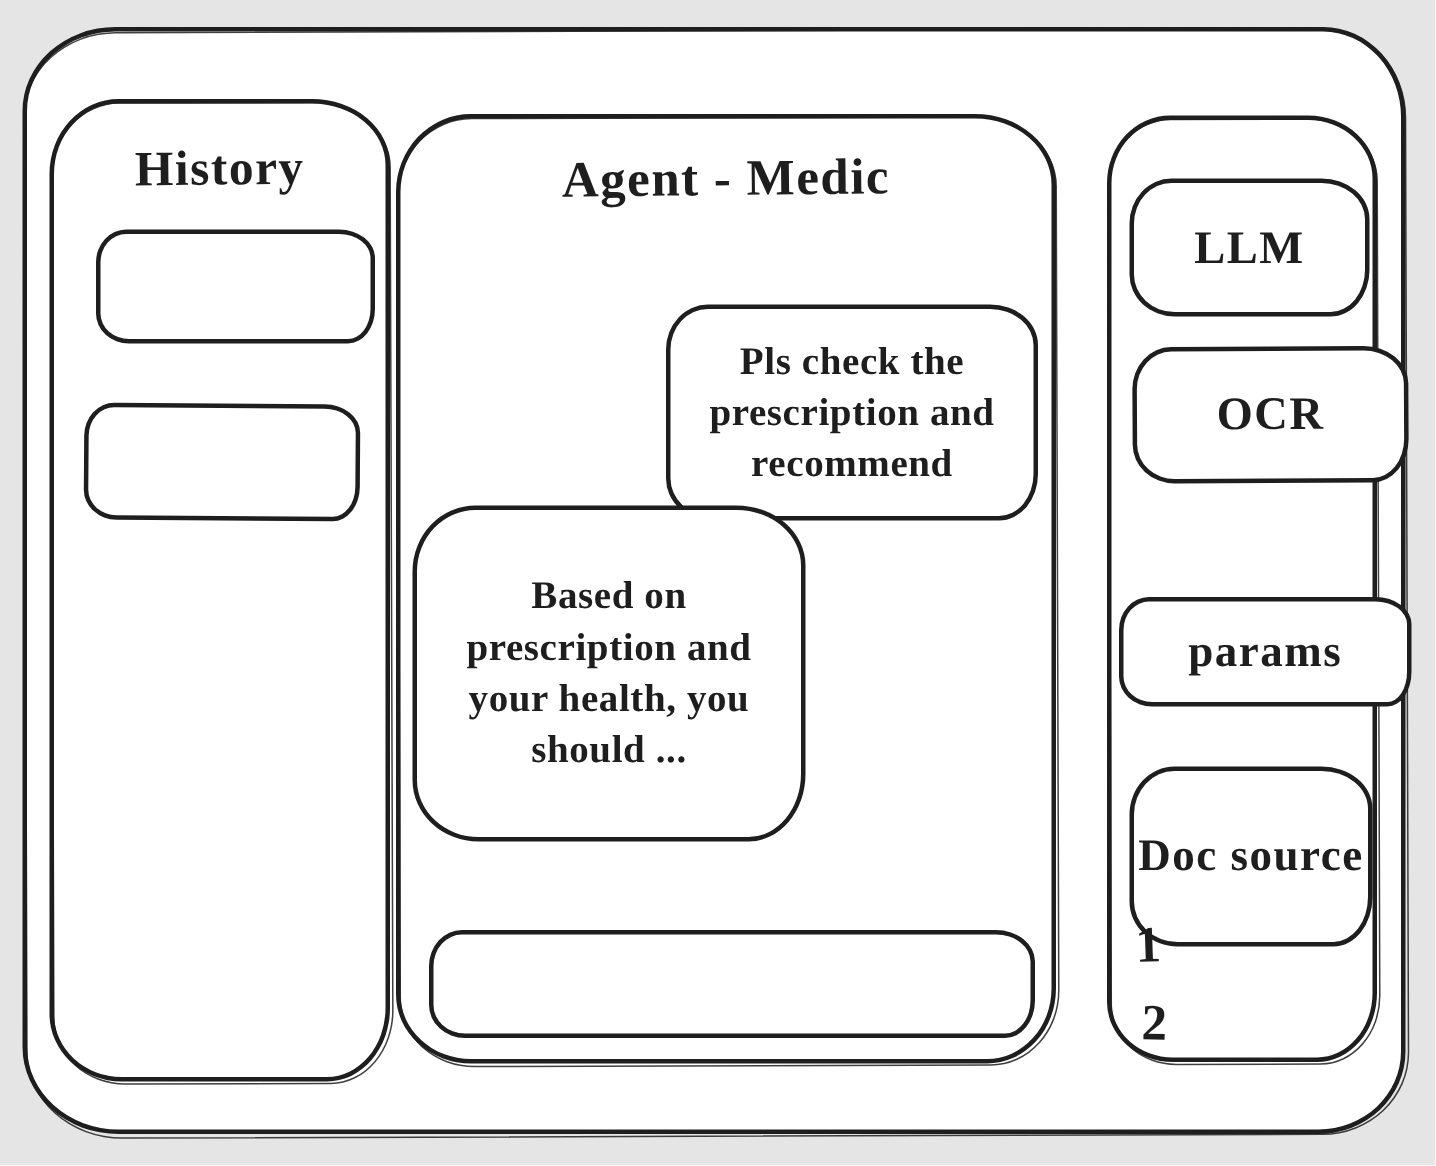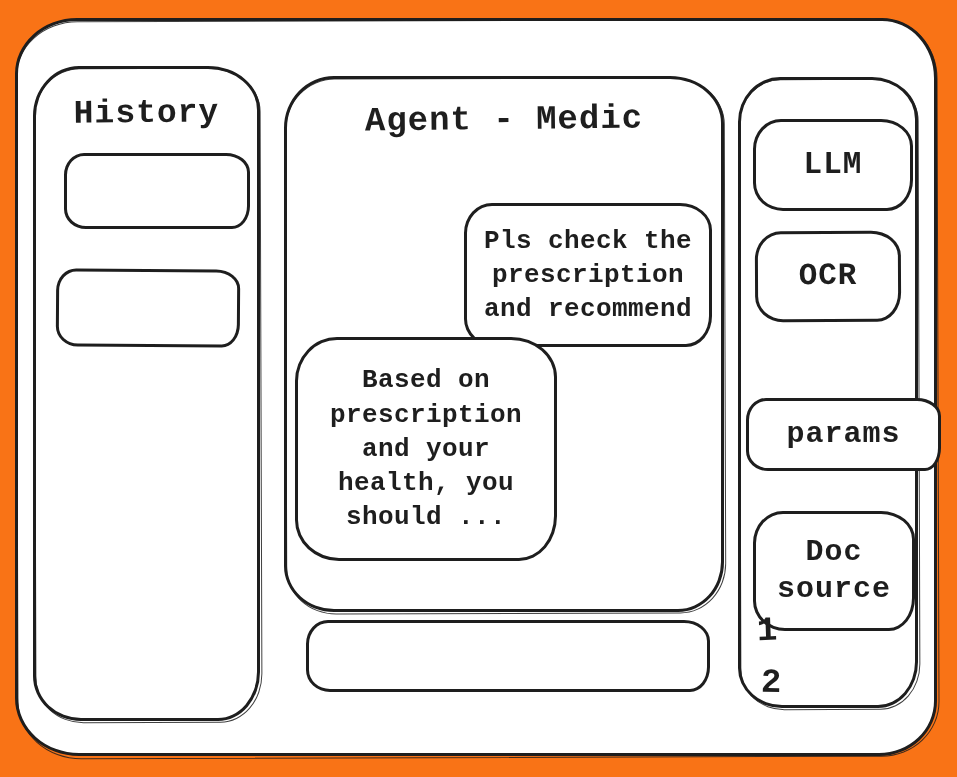--- a/index.html
+++ b/index.html
@@ -4,22 +4,22 @@
 <style>
   html, body {
     margin: 0;
     padding: 0;
     background: #ffffff;
   }
   .canvas {
     position: relative;
     width: 957px;
     height: 777px;
-    background: #f97316;
-    font-family: Liberation Mono, monospace;
+    background: #e5e5e5;
+    font-family: Liberation Serif, serif;
     color: #1e1e1e;
     overflow: hidden;
   }
   .sketch {
     position: absolute;
     background: #ffffff;
     border: 3px solid #1e1e1e;
     box-sizing: border-box;
   }
   
@@ -40,22 +40,22 @@
     border-radius: 62px 55px 58px 64px / 56px 60px 55px 58px;
   }
 
   
   .panel-left {
     left: 33px; top: 66px;
     width: 227px; height: 655px;
     border-radius: 46px 52px 42px 48px / 50px 44px 49px 45px;
   }
   .panel-center {
-    left: 284px; top: 76px;
-    width: 440px; height: 536px;
+    left: 264px; top: 76px;
+    width: 440px; height: 633px;
     border-radius: 50px 54px 46px 50px / 52px 47px 50px 46px;
   }
   .panel-right {
     left: 738px; top: 77px;
     width: 180px; height: 631px;
     border-radius: 42px 46px 40px 44px / 45px 42px 46px 40px;
     padding-left: 35px;
   }
 
   .panel-title {
@@ -111,21 +111,21 @@
     justify-content: center;
     text-align: center;
     font-weight: bold;
     letter-spacing: 1px;
     font-size: 31px;
     line-height: 1.25;
     cursor: pointer;
   }
   .tool-box.llm  { left: 12px; top: 39px;  width: 160px; height: 92px;
                    border-radius: 28px 32px 26px 30px / 30px 27px 31px 28px; }
-  .tool-box.ocr  { left: 14px; top: 151px; width: 146px; height: 91px;
+  .tool-box.ocr  { left: 14px; top: 151px; width: 184px; height: 91px;
                    border-radius: 26px 30px 24px 28px / 28px 25px 29px 26px;
                    transform: rotate(-0.3deg); }
   .tool-box.params { left: 5px; top: 318px; width: 195px; height: 73px;
                    font-size: 30px;
                    border-radius: 20px 24px 16px 22px / 22px 18px 23px 20px; }
   .tool-box.docsource { left: 12px; top: 431px; width: 162px; height: 120px;
                    font-size: 30px;
                    border-radius: 30px 34px 26px 32px / 32px 28px 33px 30px; }
 
   .doc-num {

